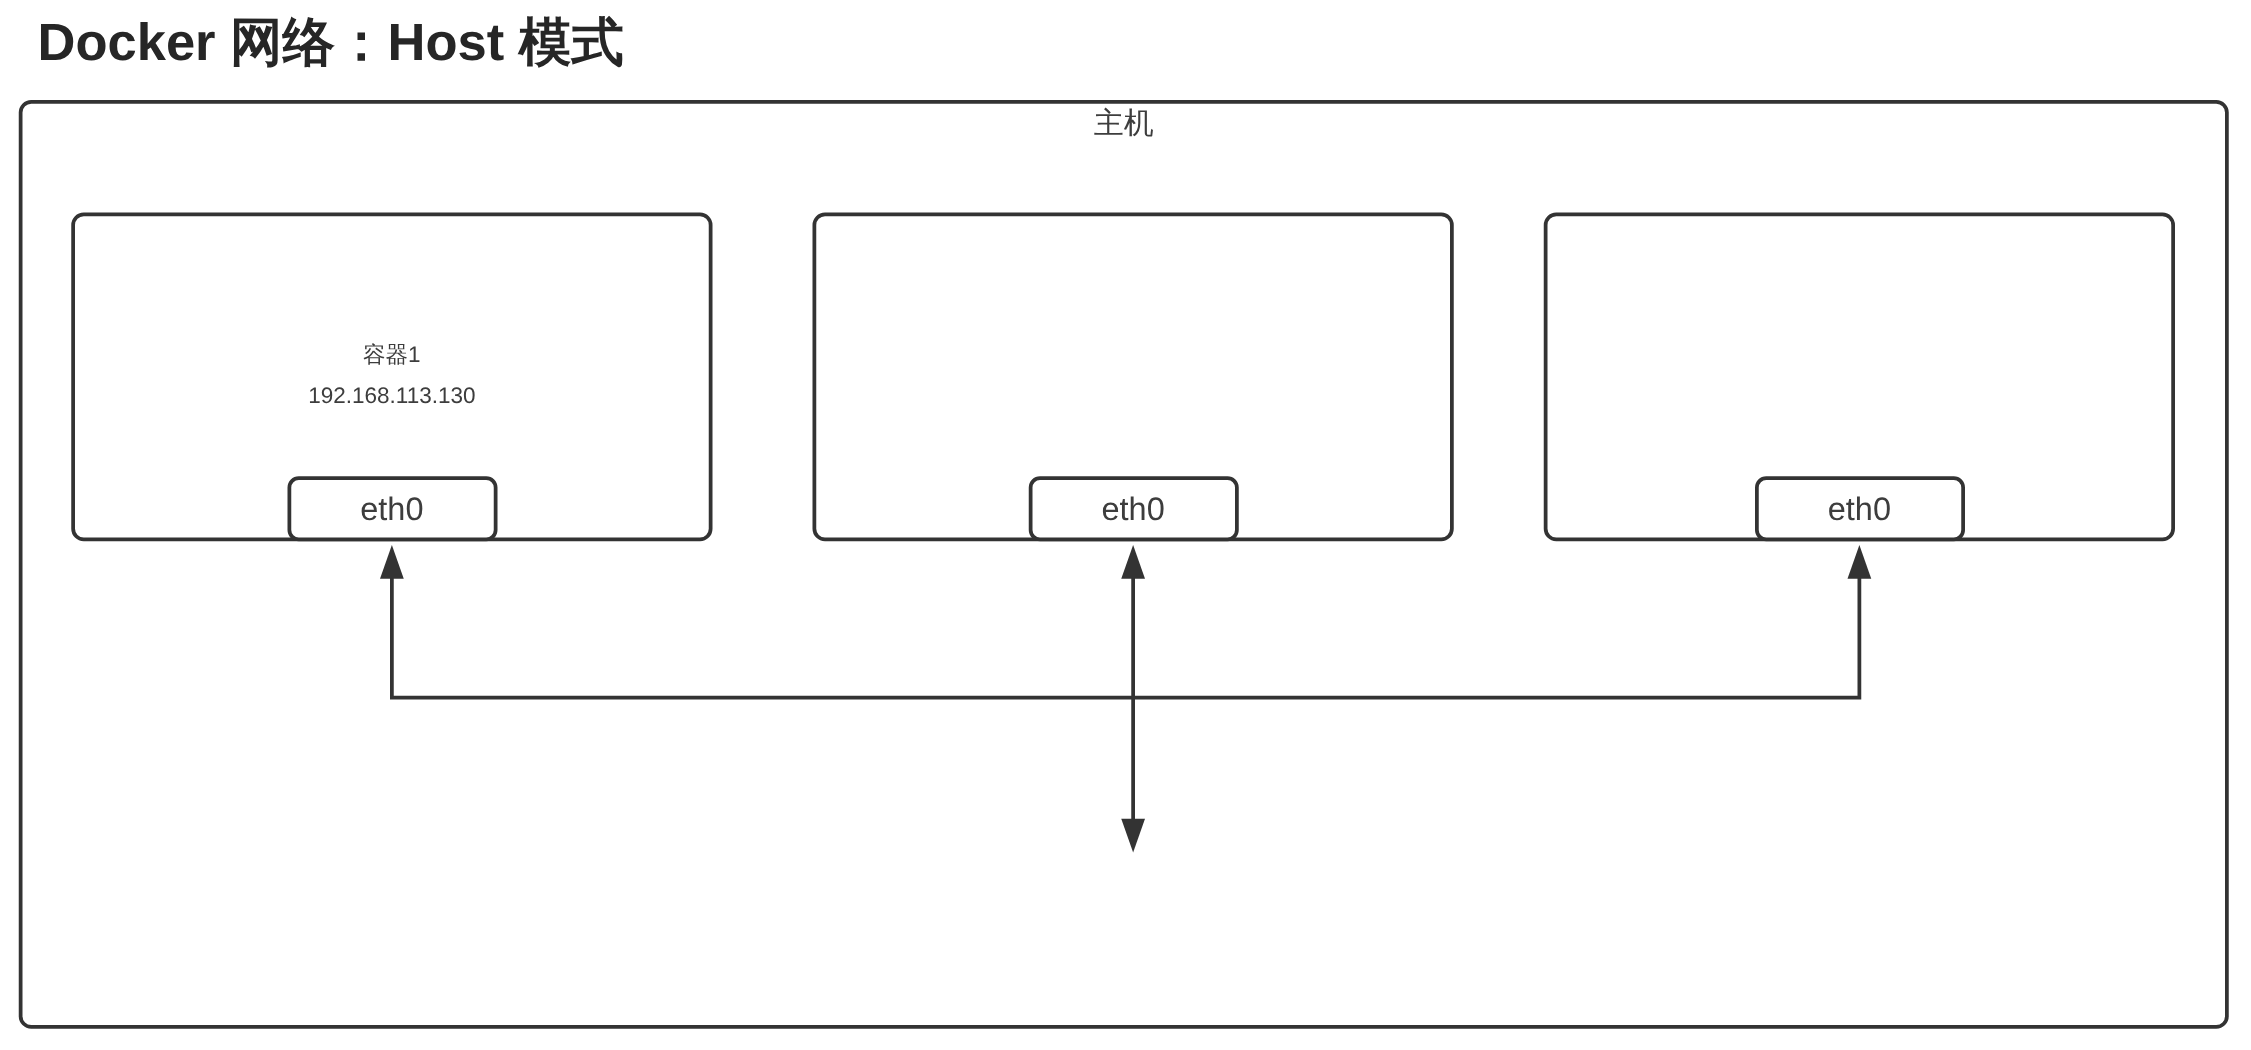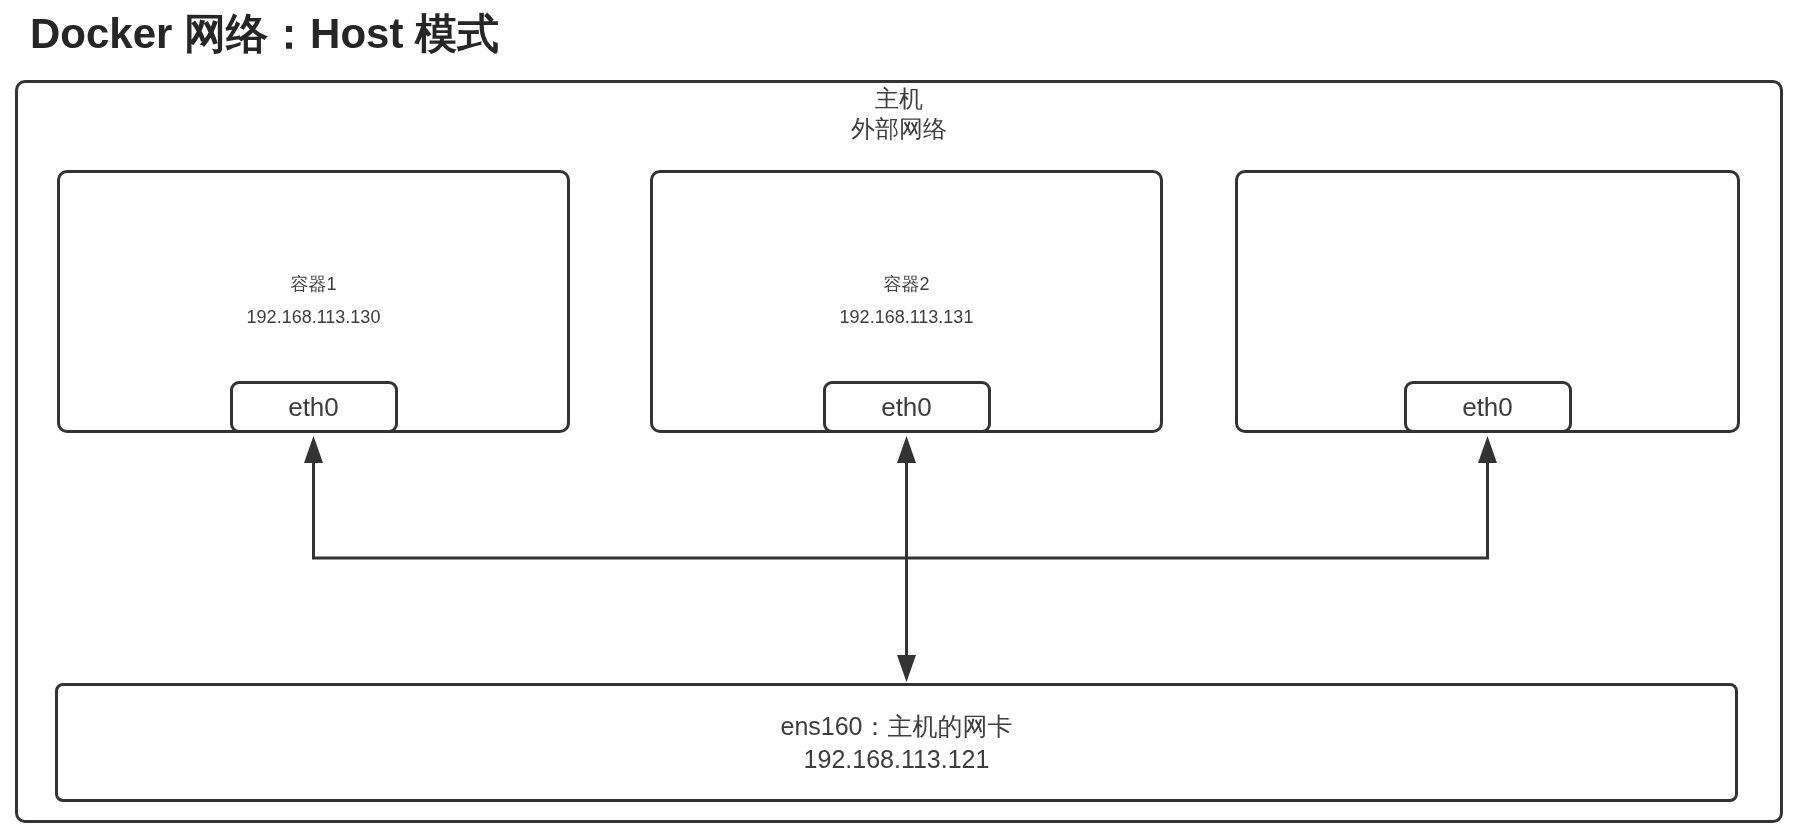--- a/index.html
+++ b/index.html
@@ -44,48 +44,39 @@
 </head>
 <body>
 
 <div id="canvas">
 
   <div class="title">Docker 网络：Host 模式</div>
 
   <div class="host">
     <div class="host-label">
       <div>主机</div>
-      <div>外部网络</div>
     </div>
   </div>
 
   <div class="cbox c1">
     <div class="cbody">
       <div>容器1</div>
       <div>192.168.113.130</div>
     </div>
     <div class="eth">eth0</div>
   </div>
 
   <div class="cbox c2">
-    <div class="cbody">
-      <div>容器2</div>
-      <div>192.168.113.131</div>
-    </div>
     <div class="eth">eth0</div>
   </div>
 
   <div class="cbox c3">
     <div class="eth">eth0</div>
   </div>
 
-  <div class="nic">
-    <div>ens160：主机的网卡</div>
-    <div>192.168.113.121</div>
-  </div>
 
   <svg class="arrows" viewBox="0 0 1801 840">
 
     <path d="M 313.5 458 L 313.5 558 L 1487.5 558 L 1487.5 458" fill="none" stroke-width="3" stroke="#333333"></path>
 
     <path d="M 906.5 458 L 906.5 660" fill="none" stroke-width="3" stroke="#333333"></path>
 
     <polygon points="313.5,436 304,463 323,463" fill="#333333"></polygon>
     <polygon points="906.5,436 897,463 916,463" fill="#333333"></polygon>
     <polygon points="1487.5,436 1478,463 1497,463" fill="#333333"></polygon>

